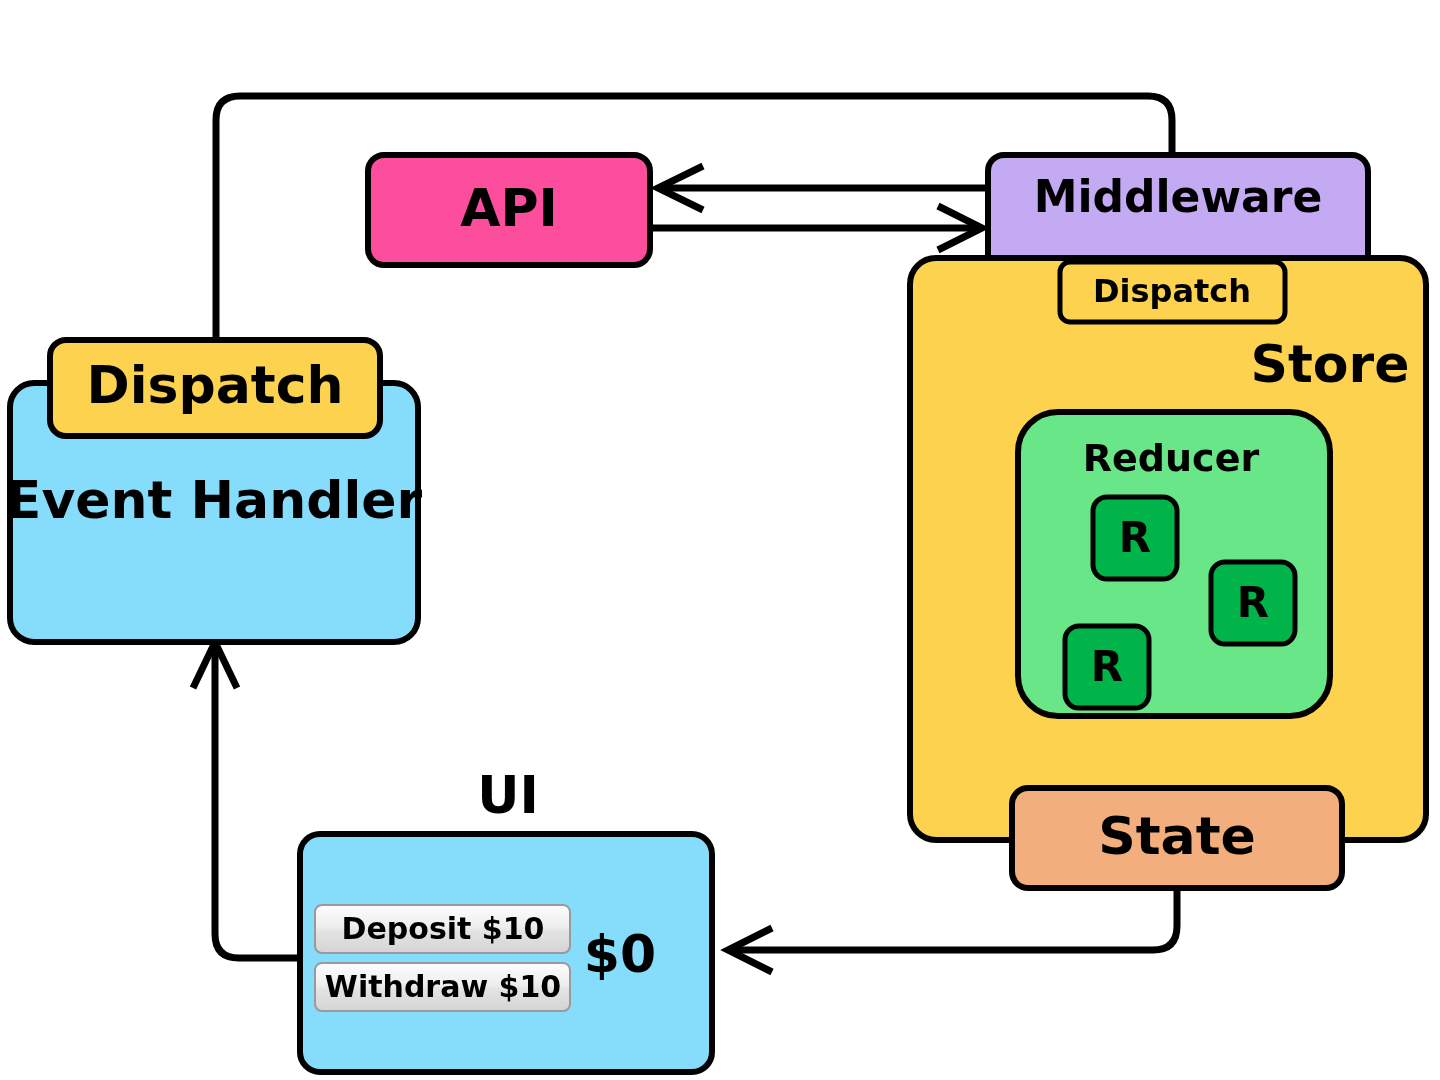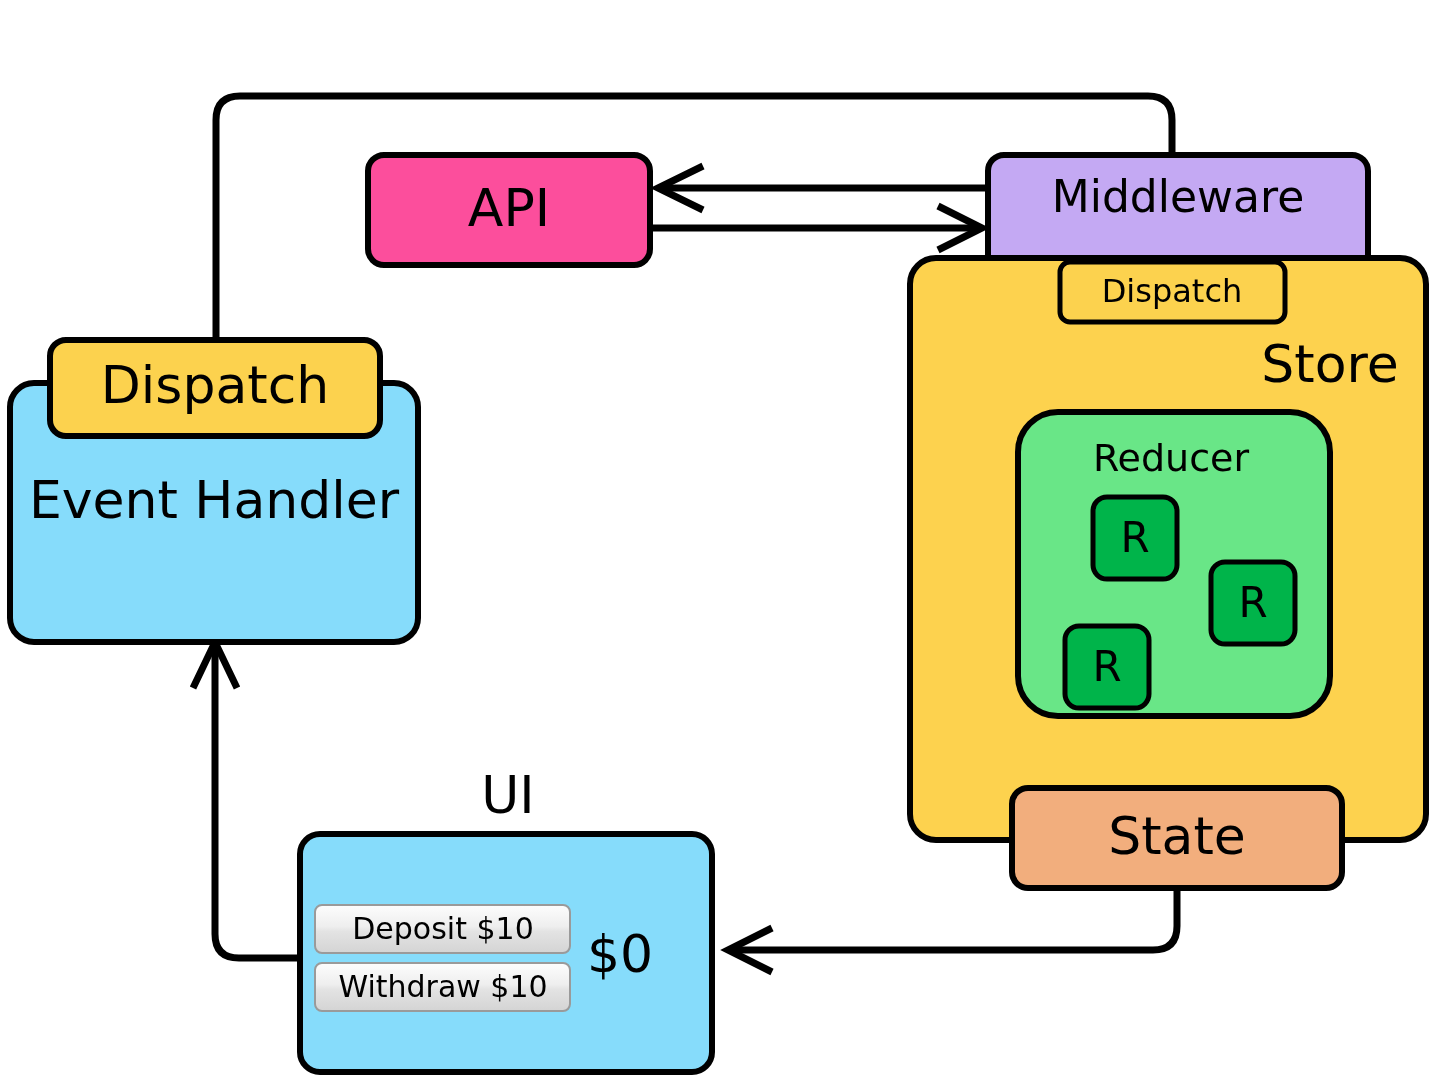--- a/index.html
+++ b/index.html
@@ -11,20 +11,21 @@
     width: 1440px;
     height: 1080px;
     font-family: "DejaVu Sans", sans-serif;
     overflow: hidden;
   }
   #canvas {
     position: relative;
     width: 1440px;
     height: 768px;
     background: #ffffff;
+    font-weight: bold;
   }
   svg#diagram {
     display: block;
     width: 1440px;
     height: 1080px;
   }
   .node-rect {
     stroke: #000000;
     stroke-width: 6;
   }

